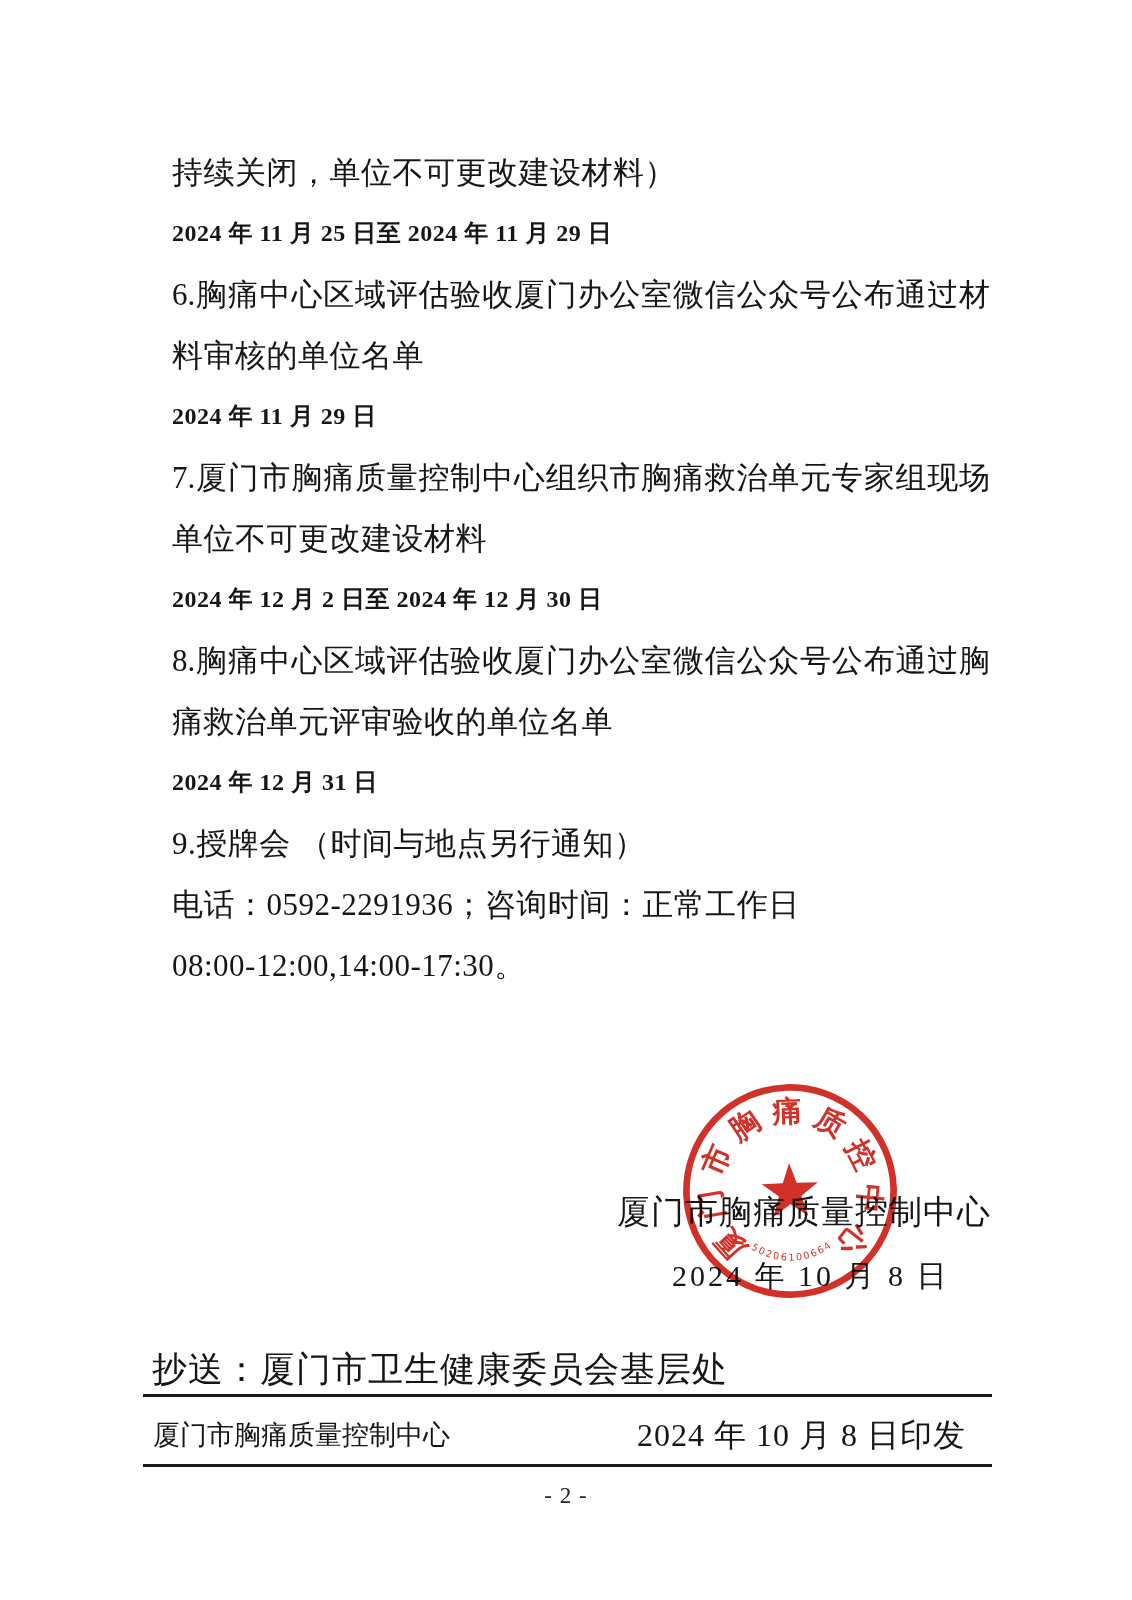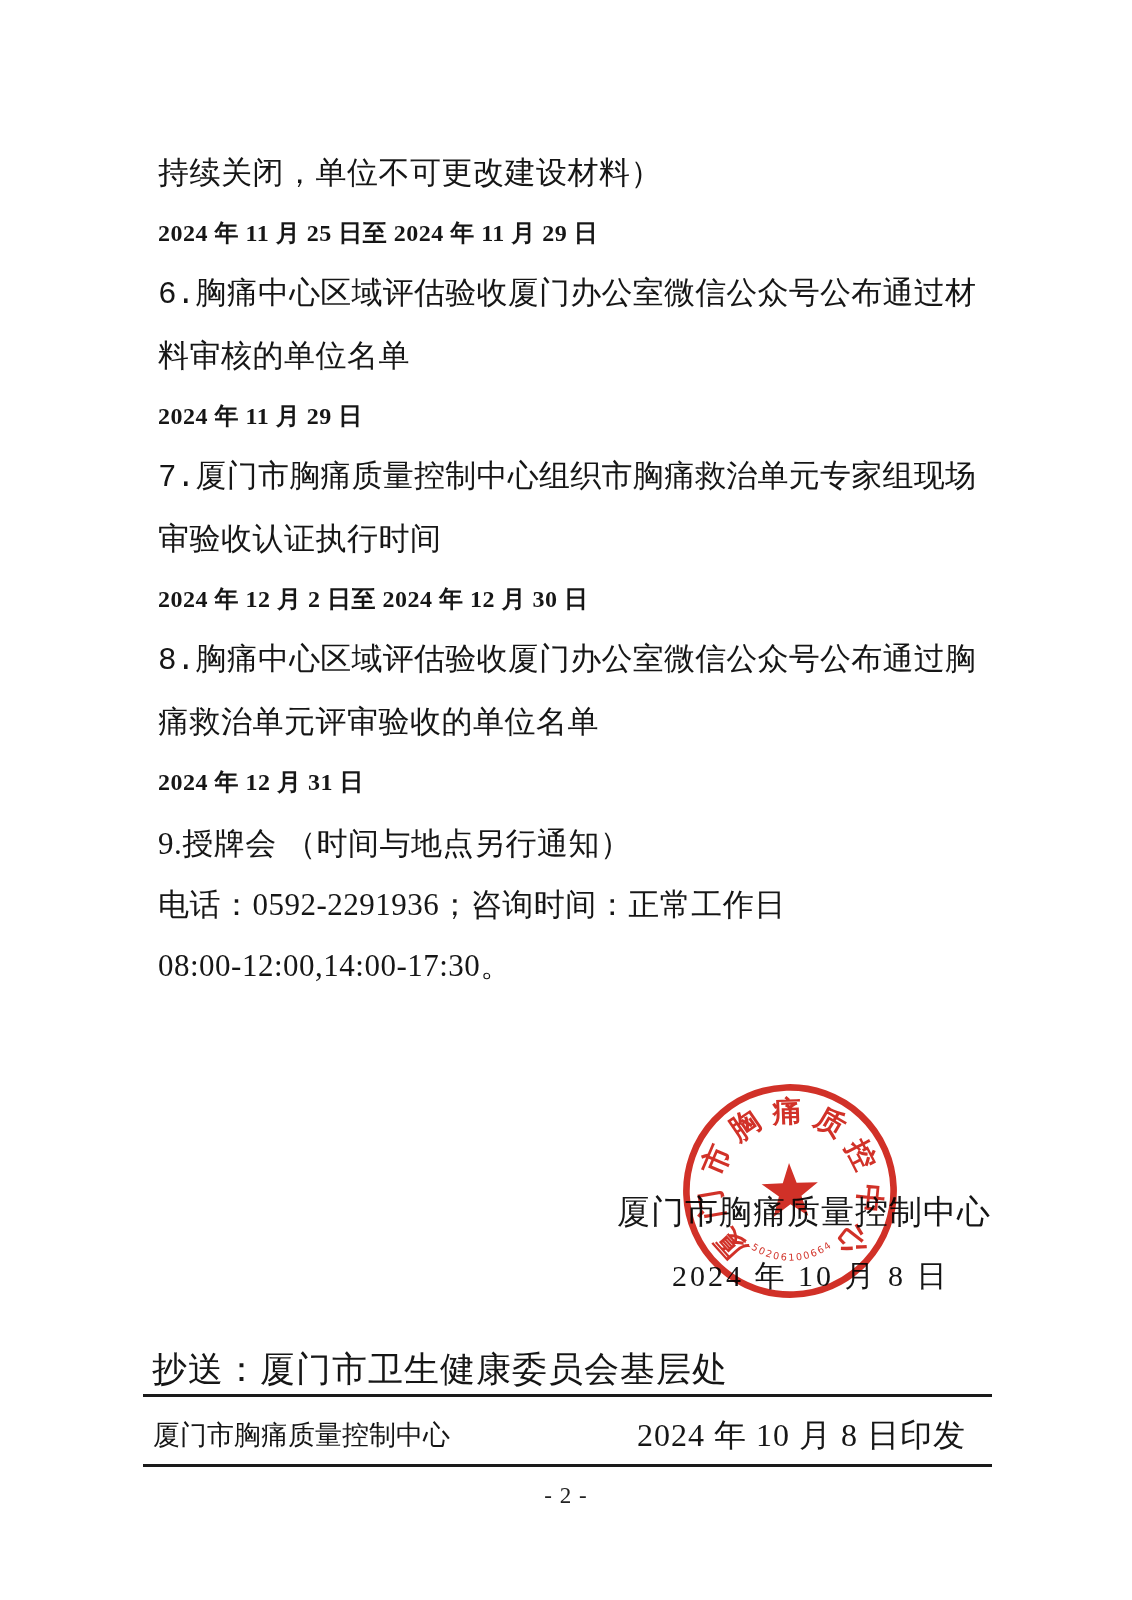--- a/index.html
+++ b/index.html
@@ -7,36 +7,35 @@
     position:relative;
     width:1132px; height:1600px;
     margin:0 auto;
     background:#ffffff;
     font-family:"Liberation Serif","DejaVu Serif",serif;
     color:#161616;
     overflow:hidden;
   }
   .content {
     position:absolute;
-    left:158px; top:142px;
+    left:172px; top:142px;
     width:818px;
   }
   .line {
     height:61px;
     line-height:61px;
     font-size:31px;
     letter-spacing:0.5px;
     white-space:nowrap;
   }
   .line.fill {
     white-space:normal;
     text-align:justify;
     text-align-last:justify;
     letter-spacing:0;
-    font-family:Liberation Mono, monospace;
   }
   .line.bold {
     font-weight:700;
     font-size:24px;
   }
   .line.indent { padding-left:60px; }
 
   
   .sig-org {
     position:absolute;
@@ -129,21 +128,21 @@
 
 <div class="page">
 
   <div class="content">
     <div class="line">持续关闭，单位不可更改建设材料）</div>
     <div class="line bold">2024 年 11 月 25 日至 2024 年 11 月 29 日</div>
     <div class="line fill">6.胸痛中心区域评估验收厦门办公室微信公众号公布通过材</div>
     <div class="line">料审核的单位名单</div>
     <div class="line bold">2024 年 11 月 29 日</div>
     <div class="line fill">7.厦门市胸痛质量控制中心组织市胸痛救治单元专家组现场</div>
-    <div class="line">审验收认证执行时间</div>
+    <div class="line">单位不可更改建设材料</div>
     <div class="line bold">2024 年 12 月 2 日至 2024 年 12 月 30 日</div>
     <div class="line fill">8.胸痛中心区域评估验收厦门办公室微信公众号公布通过胸</div>
     <div class="line">痛救治单元评审验收的单位名单</div>
     <div class="line bold">2024 年 12 月 31 日</div>
     <div class="line">9.授牌会 （时间与地点另行通知）</div>
     <div class="line">电话：0592-2291936；咨询时间：正常工作日</div>
     <div class="line">08:00-12:00,14:00-17:30。</div>
   </div>
 
   <div class="sig-org">厦门市胸痛质量控制中心</div>

